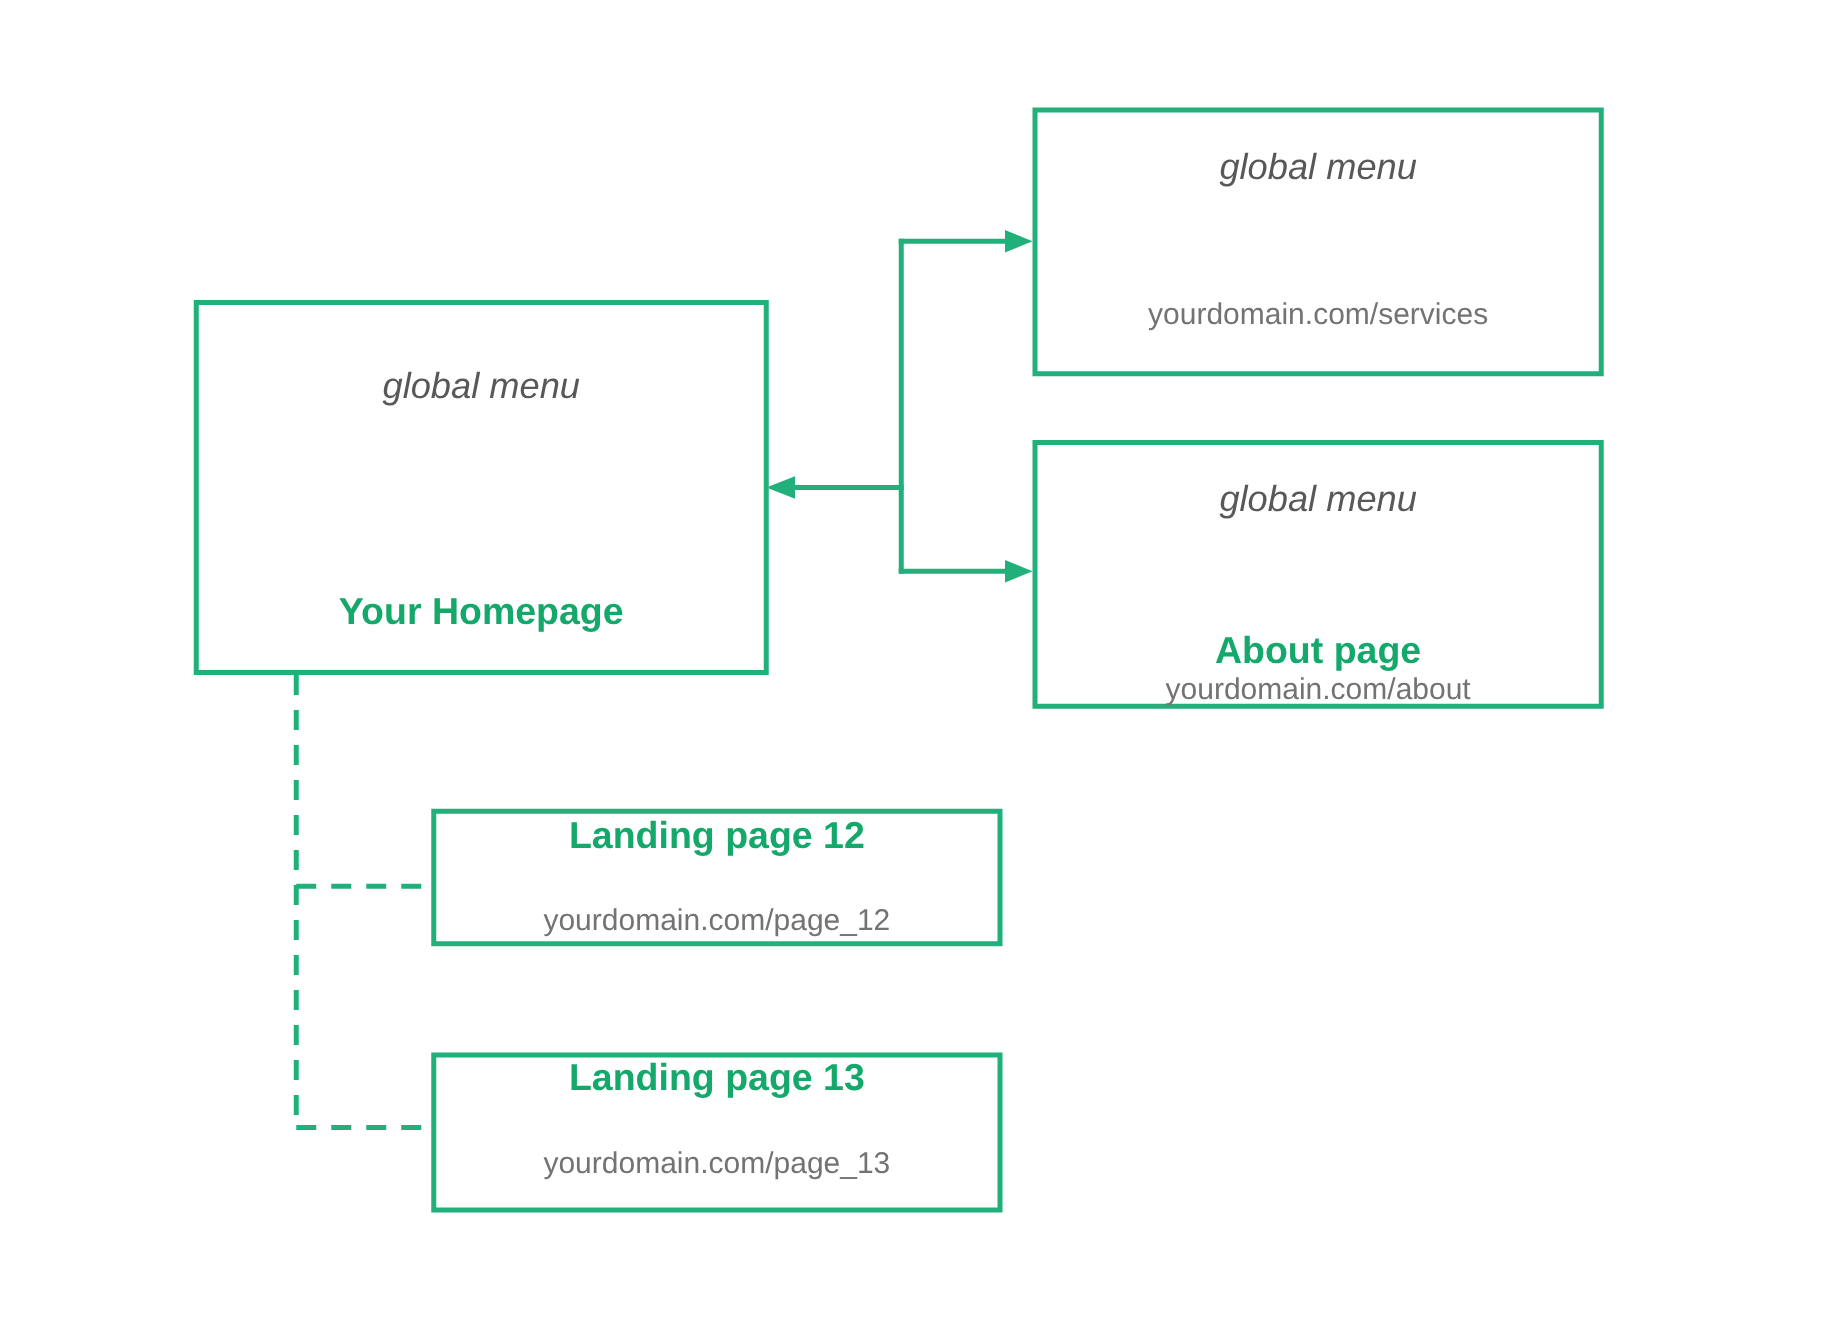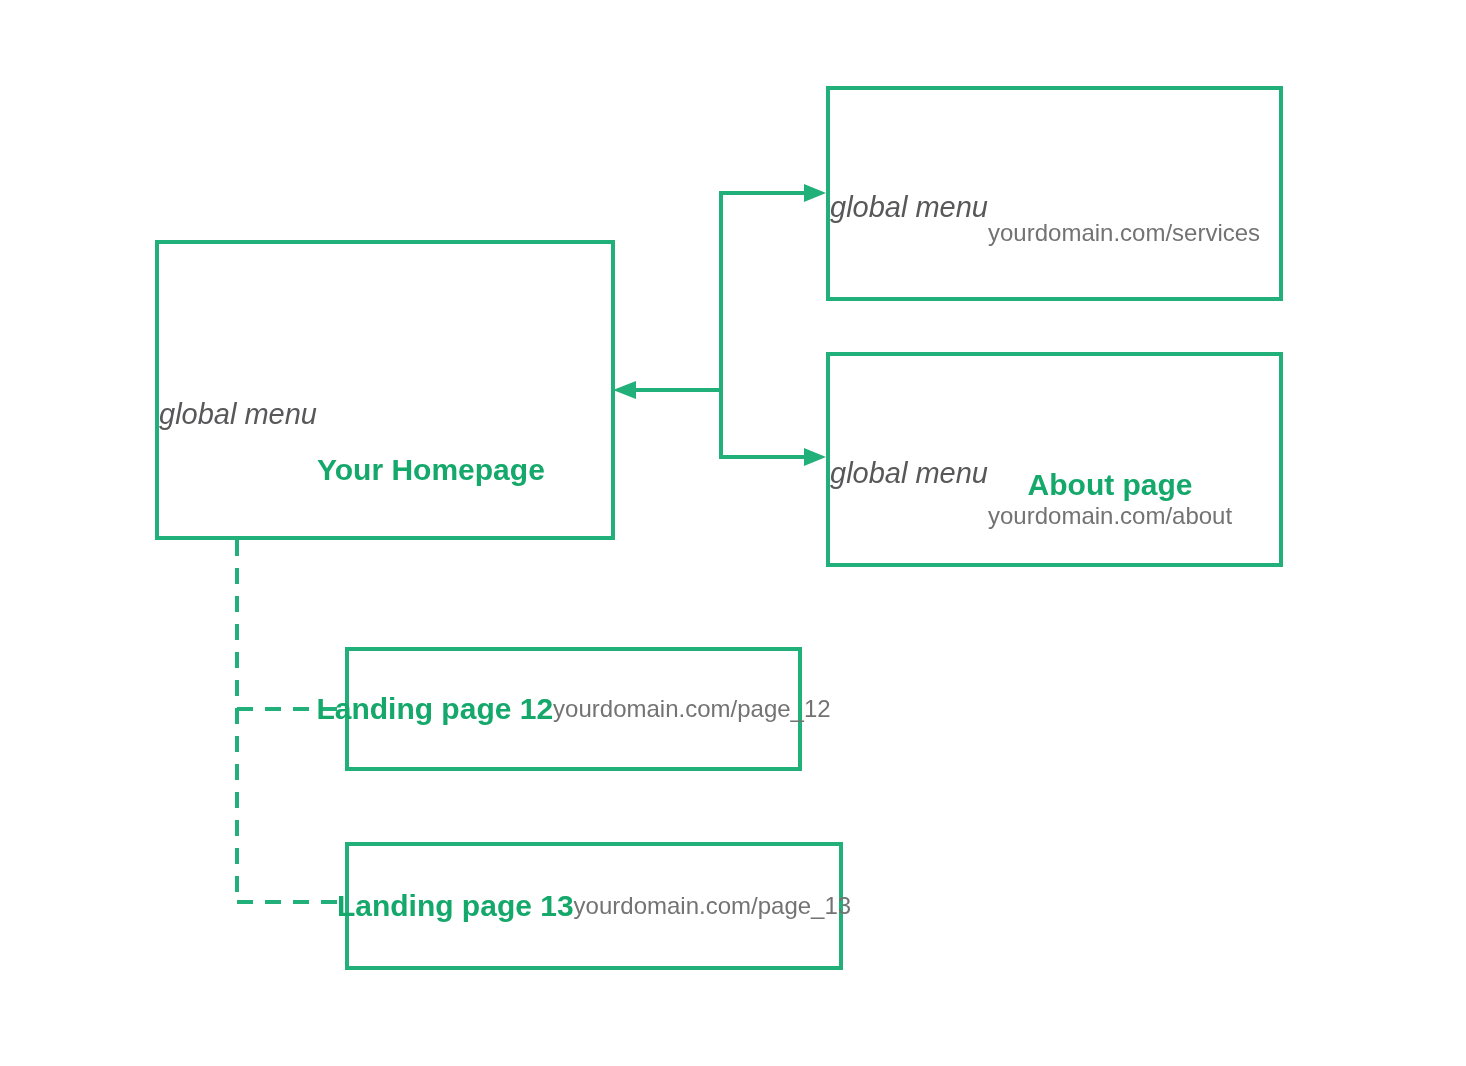--- a/index.html
+++ b/index.html
@@ -24,23 +24,24 @@
     width: 1466px;
     height: 1066px;
     pointer-events: none;
   }
   .node {
     position: absolute;
     box-sizing: border-box;
     border: 4px solid #21b07a;
     background: #ffffff;
     display: flex;
-    flex-direction: row;
+    flex-direction: column;
     align-items: center;
     text-align: center;
+    gap: 36px;
   }
   .menu-label {
     font-style: italic;
     font-size: 29px;
     color: #58585a;
     line-height: 1.1;
     white-space: nowrap;
   }
   .page-title {
     font-weight: bold;
@@ -72,26 +73,26 @@
   #node-services .stack-bottom { margin-top: 51px; }
 
   #node-about {
     left: 826px; top: 352px; width: 457px; height: 215px;
     justify-content: flex-start;
     padding-top: 29px;
   }
   #node-about .stack-bottom { margin-top: 51px; }
 
   #node-landing-12 {
-    left: 345px; top: 647px; width: 457px; height: 124px;
+    left: 345px; top: 647px; width: 457px; height: 110px;
     justify-content: center;
   }
   #node-landing-13 {
-    left: 345px; top: 842px; width: 498px; height: 128px;
-    justify-content: center;
+    left: 345px; top: 842px; width: 457px; height: 128px;
+    justify-content: flex-start;
   }
 </style>
 </head>
 <body>
 
 <div id="canvas">
 
   <svg class="connectors" viewBox="0 0 1466 1066" width="1466" height="1066" xmlns="http://www.w3.org/2000/svg">
 
     <g>

